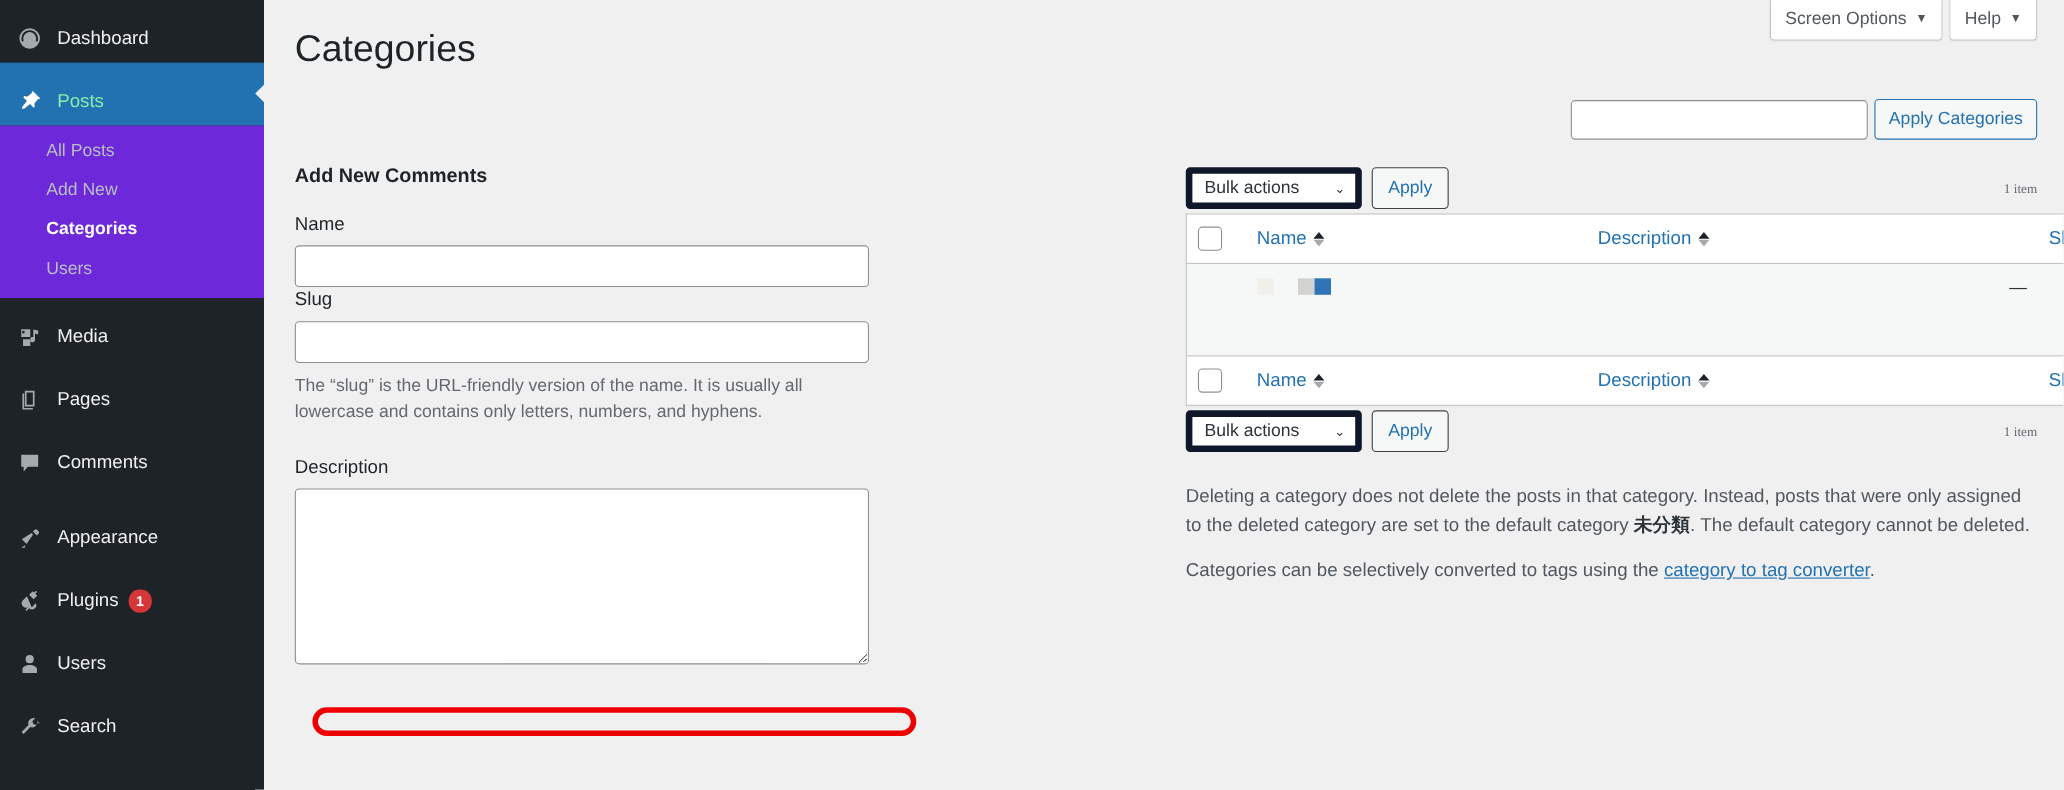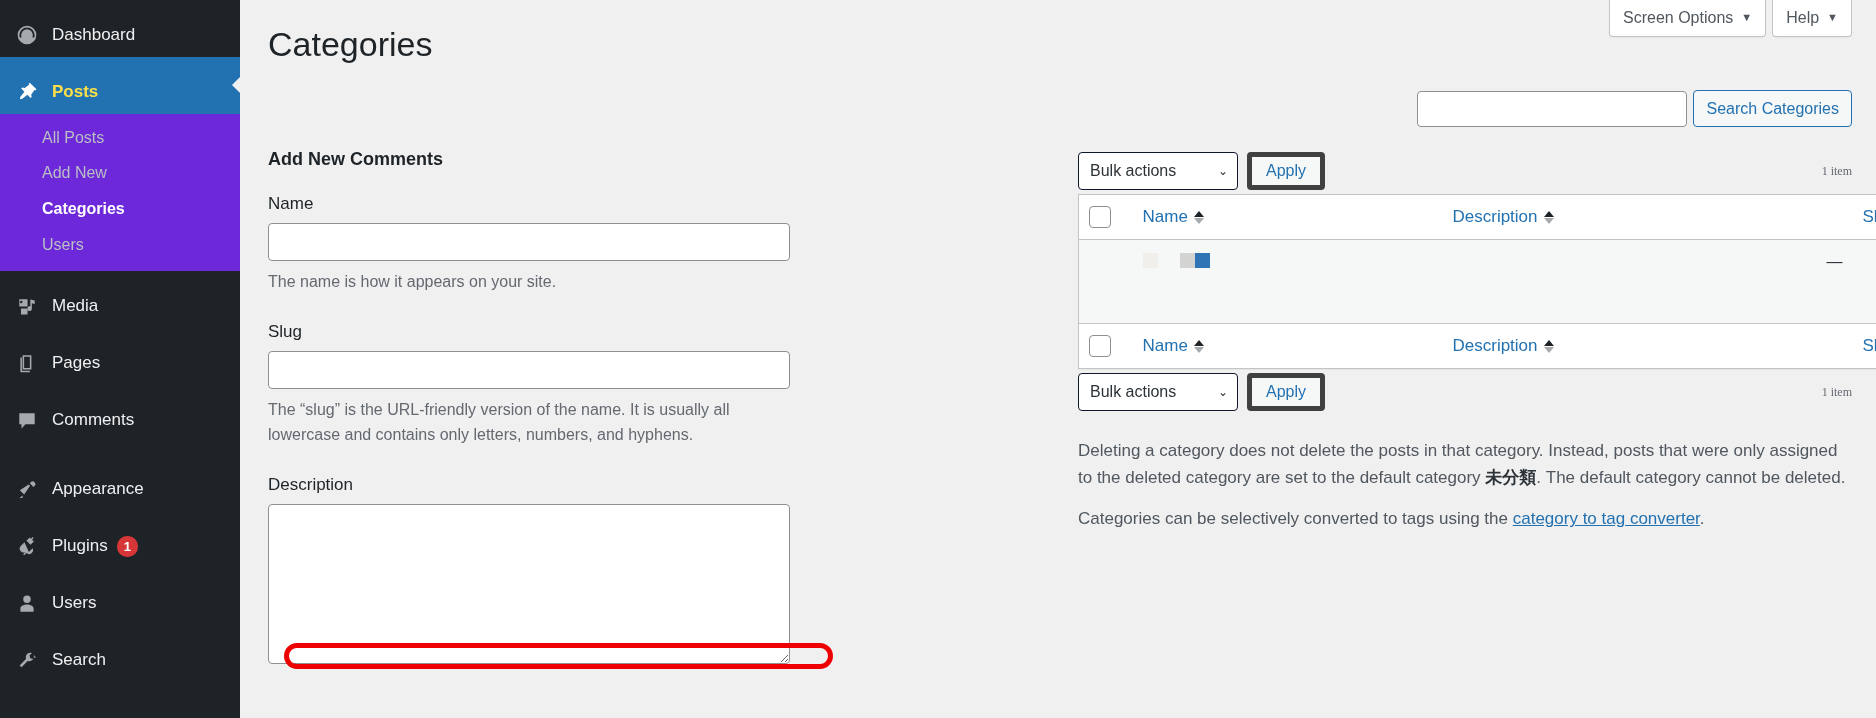--- a/index.html
+++ b/index.html
@@ -34,22 +34,22 @@
   }
   .menu-top .mi {
     width: 30px; min-width: 30px;
     display: flex; align-items: center; justify-content: center;
     margin-right: 10px;
     color: #a7aaad;
   }
   .menu-top .mlabel { white-space: nowrap; }
   .menu-top.current {
     background: #2271b1;
-    color: #fde047;
-    font-weight: 700;
+    color: #86efac;
+    font-weight: 400;
   }
   .menu-top.current .mi { color: #fff; }
   .menu-top.current::after {
     content: "";
     position: absolute;
     right: 0; top: 50%;
     margin-top: -8px;
     border-style: solid;
     border-width: 8px 8px 8px 0;
     border-color: transparent #f0f0f1 transparent transparent;
@@ -241,21 +241,21 @@
   
   .tablenav {
     display: flex;
     align-items: center;
     height: 46px;
     position: relative;
   }
   .bulk-select {
     height: 38px;
     min-width: 160px;
-    border: 1px solid #0f172a;
+    border: 6px solid #0f172a;
     border-radius: 4px;
     background: #fff;
     font-size: 16px;
     color: #2c3338;
     padding: 0 30px 0 11px;
     font-family: "Liberation Sans", sans-serif;
     display: inline-flex;
     align-items: center;
     position: relative;
     cursor: pointer;
@@ -264,21 +264,21 @@
     position: absolute;
     right: 9px; top: 50%;
     transform: translateY(-50%);
     font-size: 12px;
     color: #2c3338;
   }
   .apply-btn {
     margin-left: 9px;
     height: 38px;
     background: #f6f7f7;
-    border: 5px solid #404040;
+    border: 1px solid #404040;
     color: #2271b1;
     border-radius: 4px;
     padding: 0 14px;
     font-size: 16px;
     font-family: "Liberation Sans", sans-serif;
     cursor: pointer;
   }
   .displaying-num {
     position: absolute;
     right: 0;
@@ -496,30 +496,29 @@
     <div class="sm-btn">
       <span>Help</span>
       <span class="caret">▼</span>
     </div>
   </div>
 
   <h1 class="page-title">Categories</h1>
 
   <div class="search-box">
     <input class="search-input" type="text" placeholder="" style="">
-    <button class="btn-secondary">Search Categories</button>
+    <button class="btn-secondary">Apply Categories</button>
   </div>
 
   <div class="col-left">
     <h2 class="form-heading">Add New Comments</h2>
 
     <div class="form-field">
       <label class="form-label">Name</label>
       <input class="text-input" type="text" style="">
-      <p class="form-help">The name is how it appears on your site.</p>
     </div>
 
     <div class="form-field">
       <label class="form-label">Slug</label>
       <input class="text-input" type="text" style="">
       <p class="form-help">The “slug” is the URL-friendly version of the name. It is usually all lowercase and contains only letters, numbers, and hyphens.</p>
     </div>
 
     <div class="form-field">
       <label class="form-label">Description</label>

